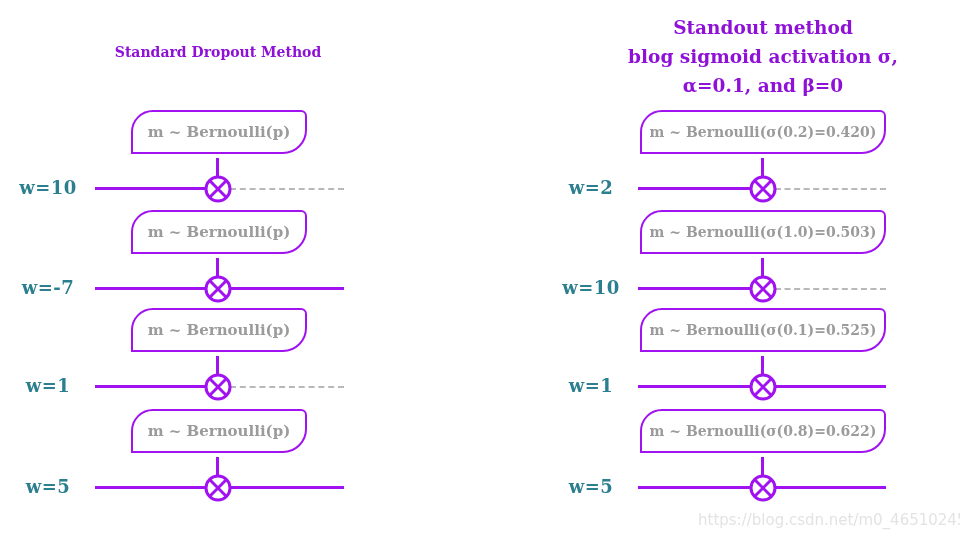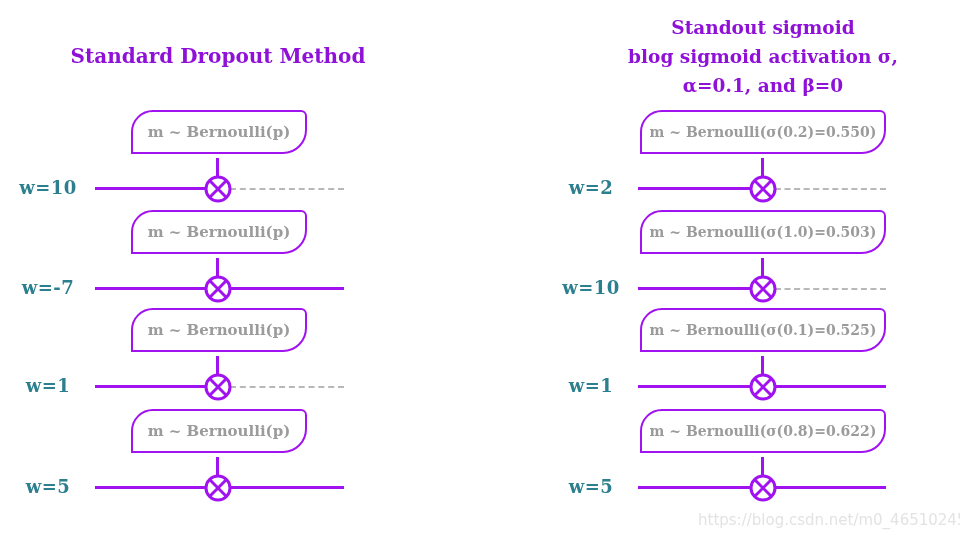--- a/index.html
+++ b/index.html
@@ -20,21 +20,21 @@
     overflow: hidden;
   }
   .panel-title {
     position: absolute;
     text-align: center;
     font-weight: bold;
     color: var(--title-purple);
   }
   .title-left {
     left: 38px; top: 44px; width: 360px;
-    font-size: 20px;
+    font-size: 14px;
   }
   .title-right {
     left: 583px; top: 13px; width: 360px;
     font-size: 18.5px; line-height: 29px;
   }
   .row { position: absolute; left: 0; top: 0; width: 0; height: 0; }
   .gate-box {
     position: absolute;
     top: calc(var(--cy) - 79px);
     height: 44px;
@@ -168,28 +168,28 @@
     <div class="line-right"></div>
     <svg class="mult" viewBox="0 0 30 30">
       <circle cx="15" cy="15" r="12" fill="#ffffff" stroke="#a112f0" stroke-width="3"></circle>
       <line x1="6.8" y1="6.8" x2="23.2" y2="23.2" stroke="#a112f0" stroke-width="3"></line>
       <line x1="23.2" y1="6.8" x2="6.8" y2="23.2" stroke="#a112f0" stroke-width="3"></line>
     </svg>
     <div class="weight">w=5</div>
   </div>
 
   <div class="panel-title title-right">
-    <div>Standout sigmoid</div>
+    <div>Standout method</div>
     <div>blog sigmoid activation σ,</div>
     <div>α=0.1, and β=0</div>
   </div>
 
   <div class="row right" style="--cy:189px">
     <div class="gate-box">
-      <span class="gate-label">m ~ Bernoulli(σ(0.2)=0.550)</span>
+      <span class="gate-label">m ~ Bernoulli(σ(0.2)=0.420)</span>
     </div>
     <div class="connector"></div>
     <div class="line-left"></div>
     <div class="line-right dashed"></div>
     <svg class="mult" viewBox="0 0 30 30">
       <circle cx="15" cy="15" r="12" fill="#ffffff" stroke="#a112f0" stroke-width="3"></circle>
       <line x1="6.8" y1="6.8" x2="23.2" y2="23.2" stroke="#a112f0" stroke-width="3"></line>
       <line x1="23.2" y1="6.8" x2="6.8" y2="23.2" stroke="#a112f0" stroke-width="3"></line>
     </svg>
     <div class="weight">w=2</div>

